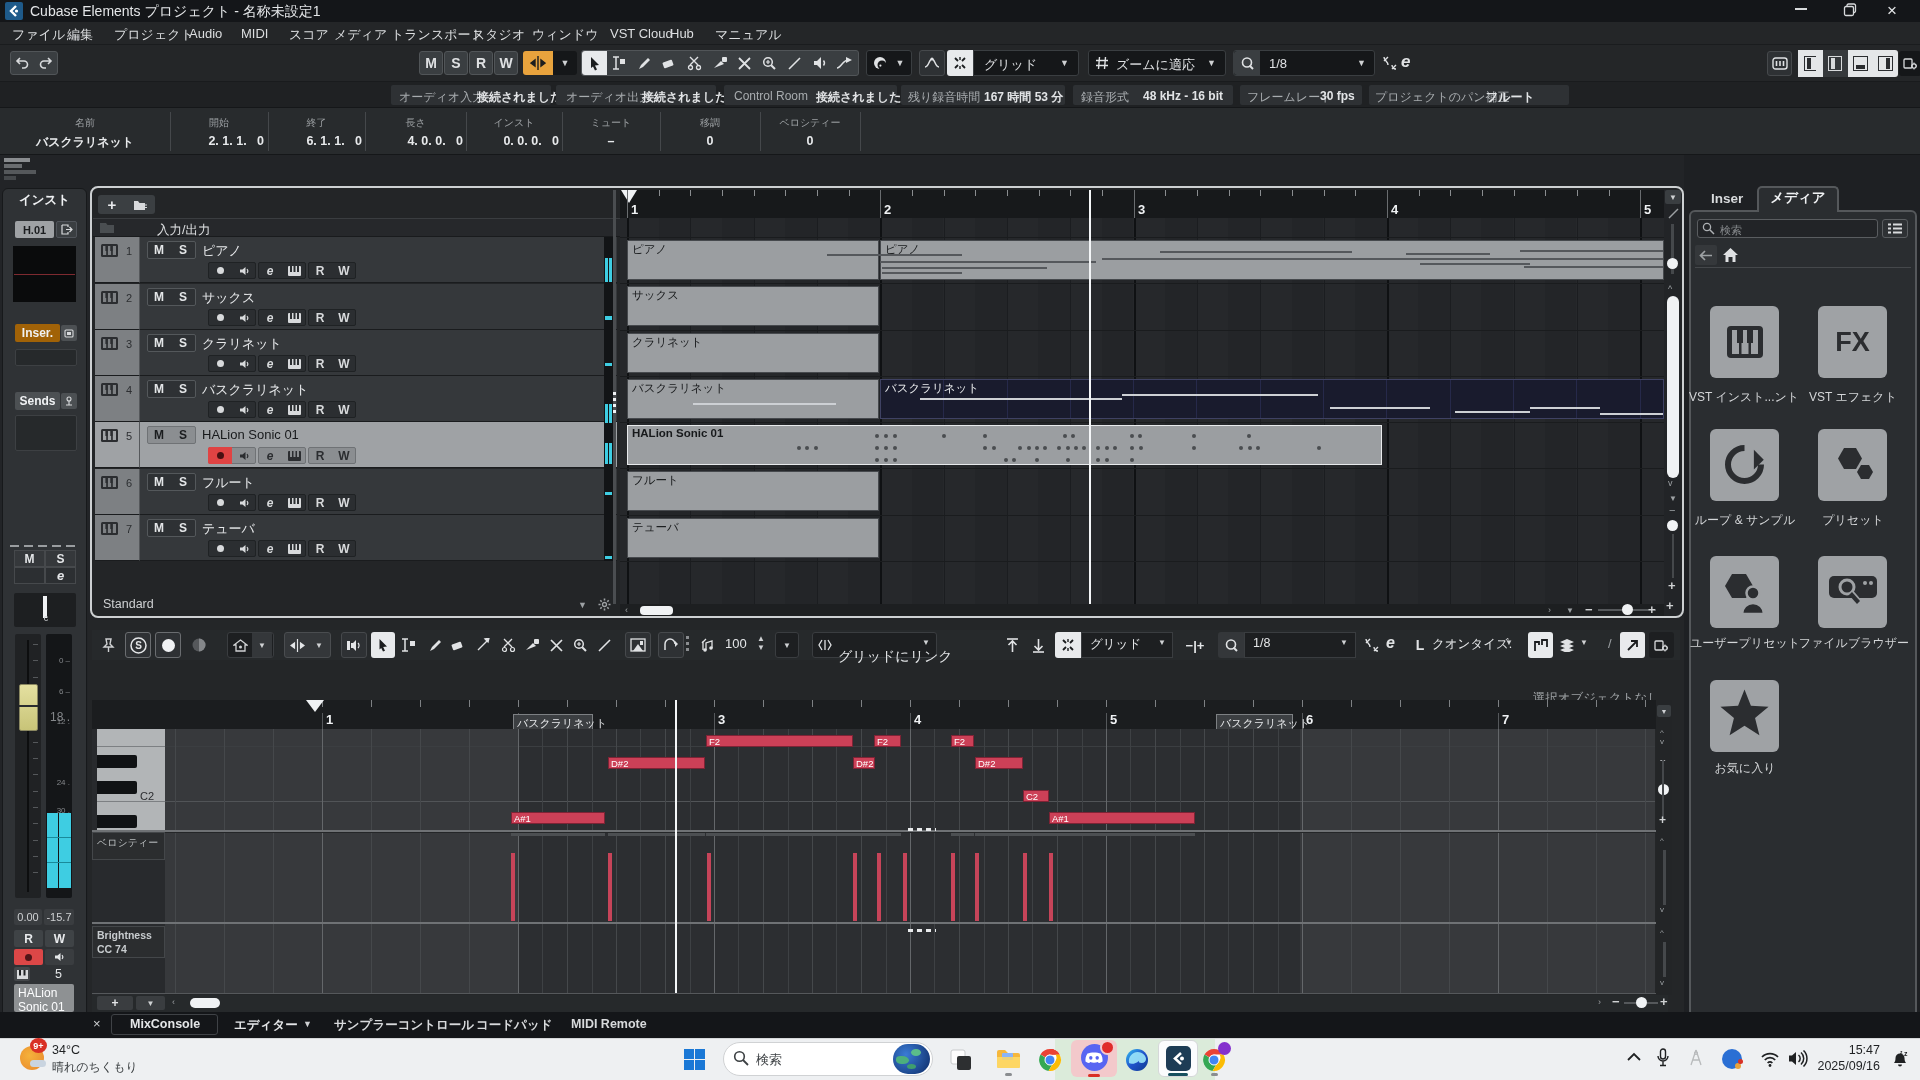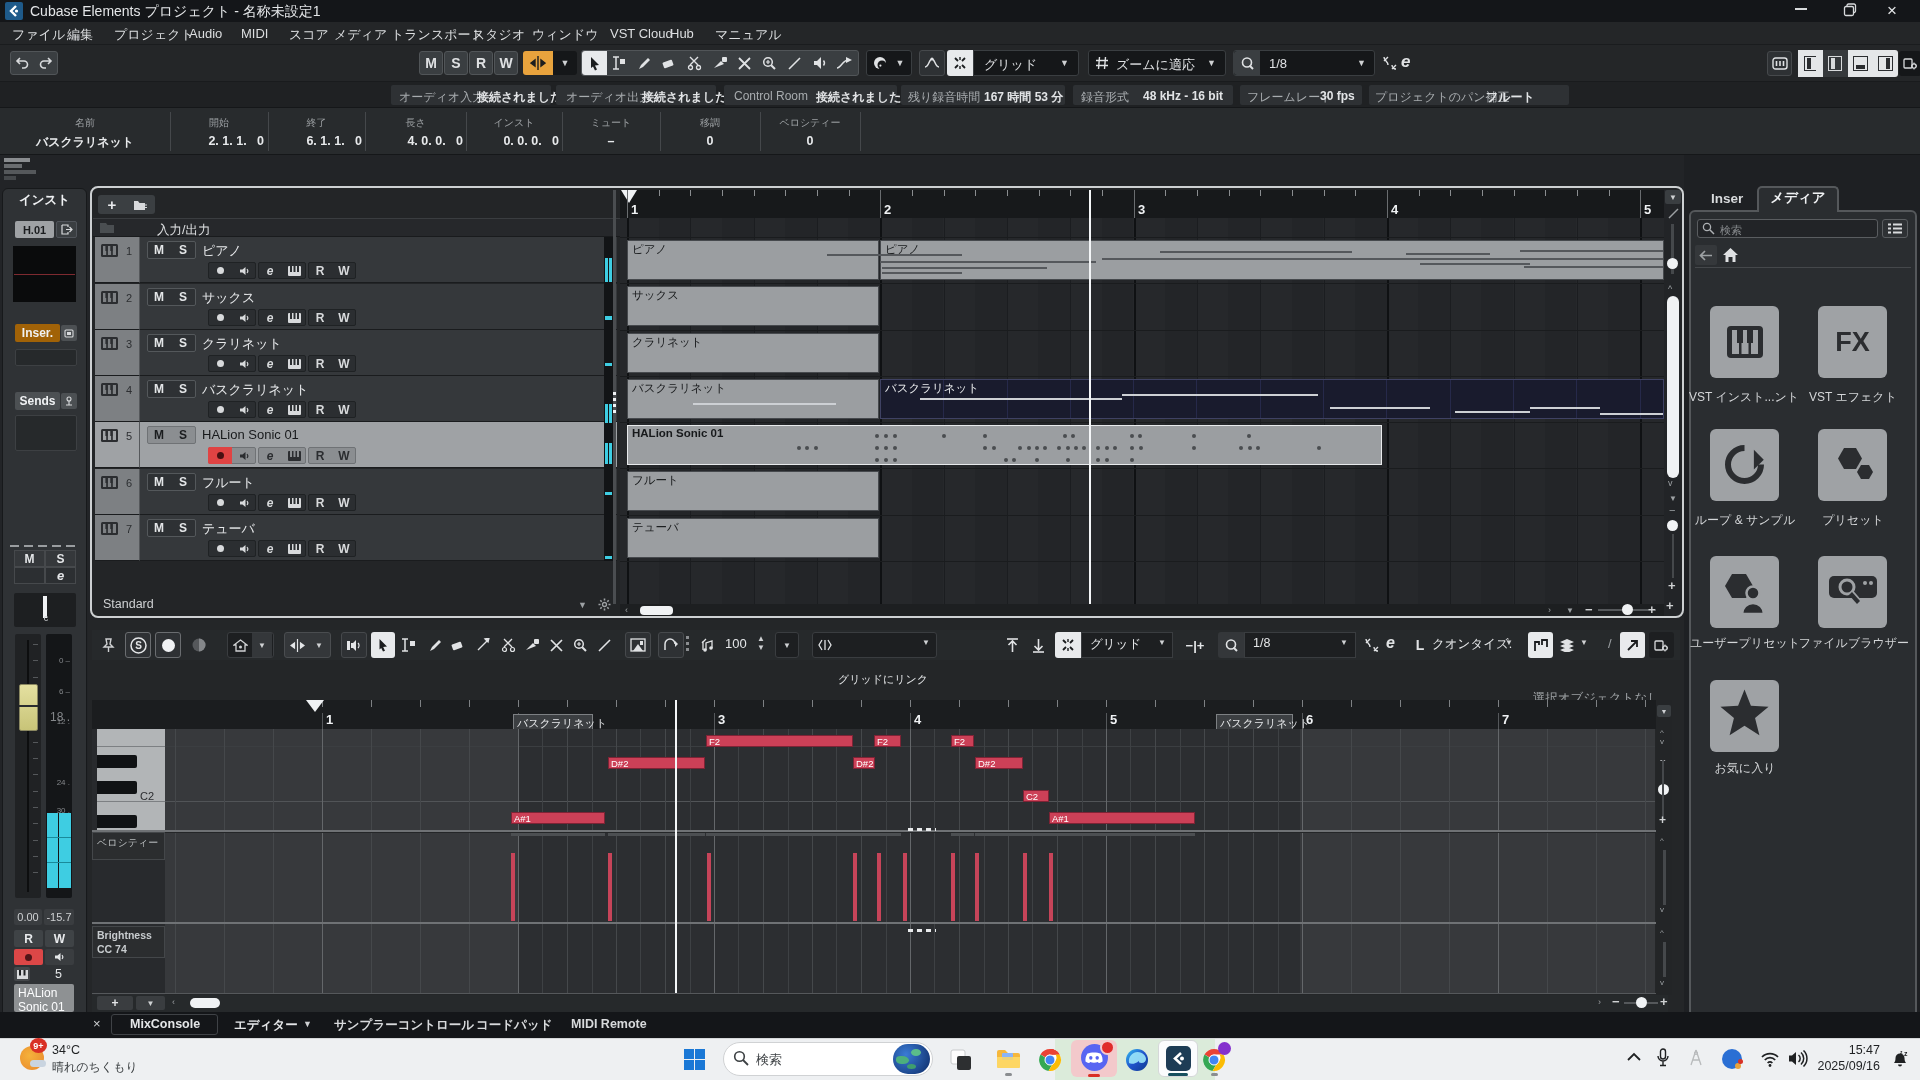--- a/index.html
+++ b/index.html
@@ -1068,21 +1068,21 @@
       </div>
  <div class="abs" style="left:725px;top:636px;font-size:13px;color:#e4e6e8;">100</div>
  <div class="abs" style="left:757px;top:634px;font-size:8px;color:#cfd1d3;">▲<br>▼</div>
  <div class="abs ctr" style="left:775px;top:632px;width:24px;height:26px;background:#1d1f21;border:1px solid #3a3d40;border-radius:3px;color:#cfd1d3;font-size:8px;">▼</div>
  <div class="abs" style="left:812px;top:632px;width:125px;height:26px;background:#1d1f21;border:1px solid #3a3d40;border-radius:3px;"></div>
  <div class="abs ctr" style="left:815px;top:633px;width:20px;height:24px;">
         <svg width="14" height="12" viewBox="0 0 14 12">
           <path d="M4 1 L1 6 L4 11 M10 1 L13 6 L10 11 M7 1 V11" stroke="#e0e2e4" stroke-width="1.3" fill="none"></path>
         </svg>
       </div>
- <div class="abs" style="left:838px;top:672px;font-size:11px;color:#e4e6e8;">グリッドにリンク</div>
+ <div class="abs" style="left:838px;top:648px;font-size:14px;color:#e4e6e8;">グリッドにリンク</div>
  <div class="abs" style="left:922px;top:638px;font-size:8px;color:#cfd1d3;">▼</div>
  <div class="abs ctr" style="left:1000px;top:632px;width:24px;height:26px;">
         <svg width="13" height="15" viewBox="0 0 13 15">
           <path d="M6.5 14 V4 M2.5 7 L6.5 3 L10.5 7" stroke="#e0e2e4" stroke-width="1.6" fill="none"></path>
           <path d="M1 1 H12" stroke="#e0e2e4" stroke-width="1.6"></path>
         </svg>
       </div>
  <div class="abs ctr" style="left:1026px;top:632px;width:24px;height:26px;">
         <svg width="13" height="15" viewBox="0 0 13 15">
           <path d="M6.5 1 V11 M2.5 8 L6.5 12 L10.5 8" stroke="#e0e2e4" stroke-width="1.6" fill="none"></path>

